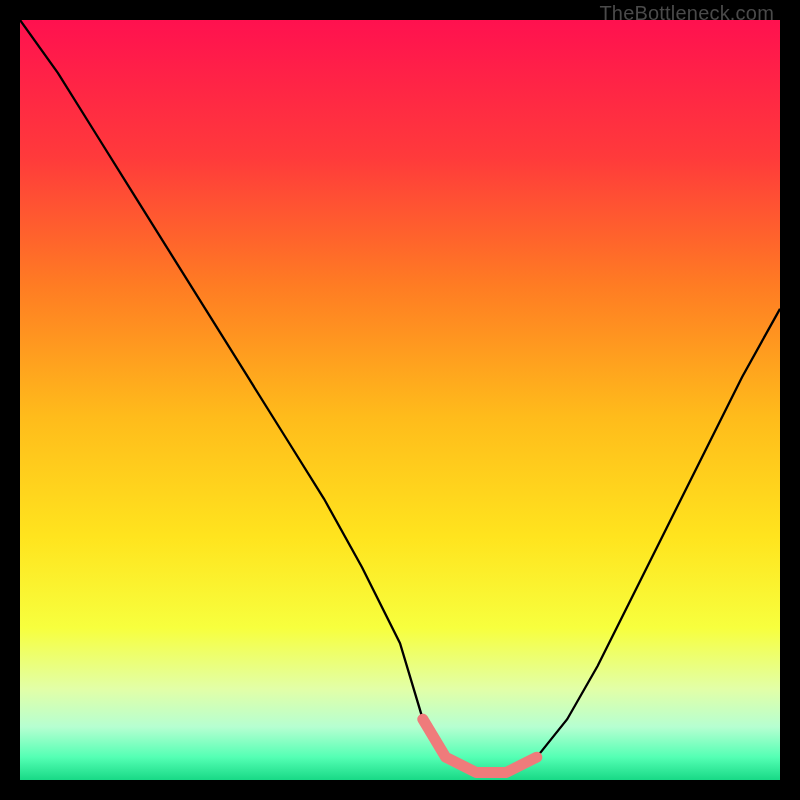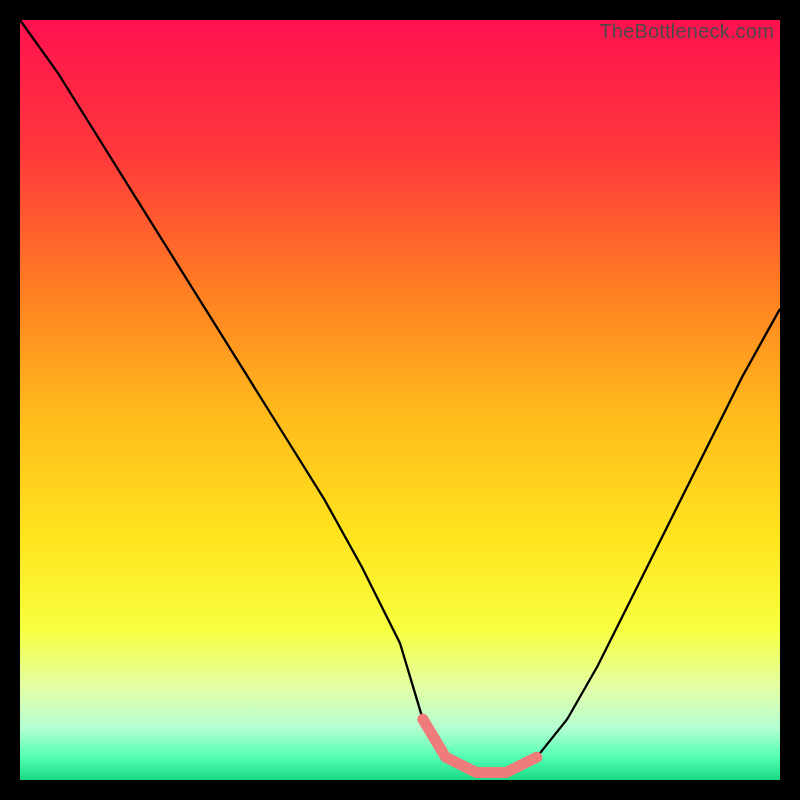--- a/index.html
+++ b/index.html
@@ -34,21 +34,21 @@
   .curve-svg {
     position: absolute;
     left: 0;
     top: 0;
     width: 100%;
     height: 100%;
   }
   .watermark {
     position: absolute;
     right: 26px;
-    top: 20px;
+    top: 2px;
     color: #4a4a4a;
     font-family: Arial, Helvetica, sans-serif;
     font-size: 20px;
     font-weight: 400;
     letter-spacing: 0.2px;
   }
 </style>
 </head>
 <body>
 

